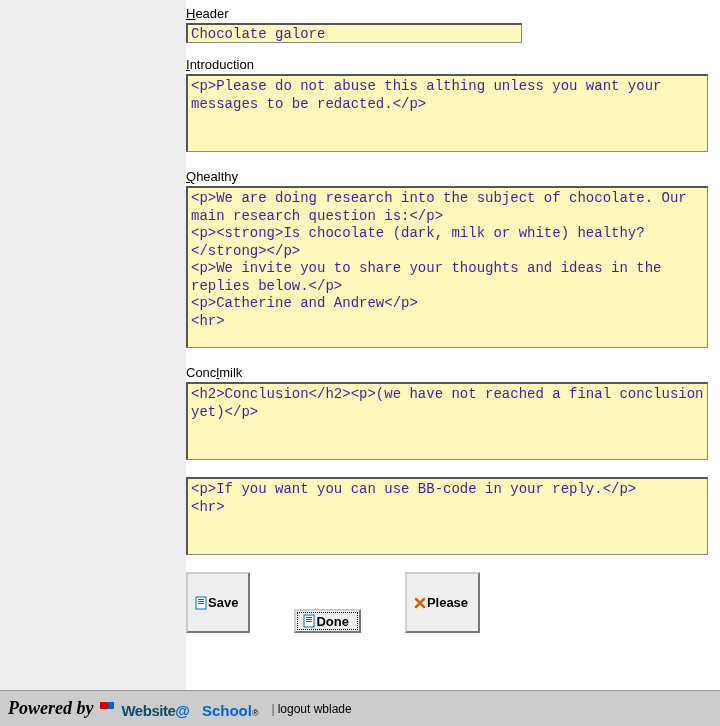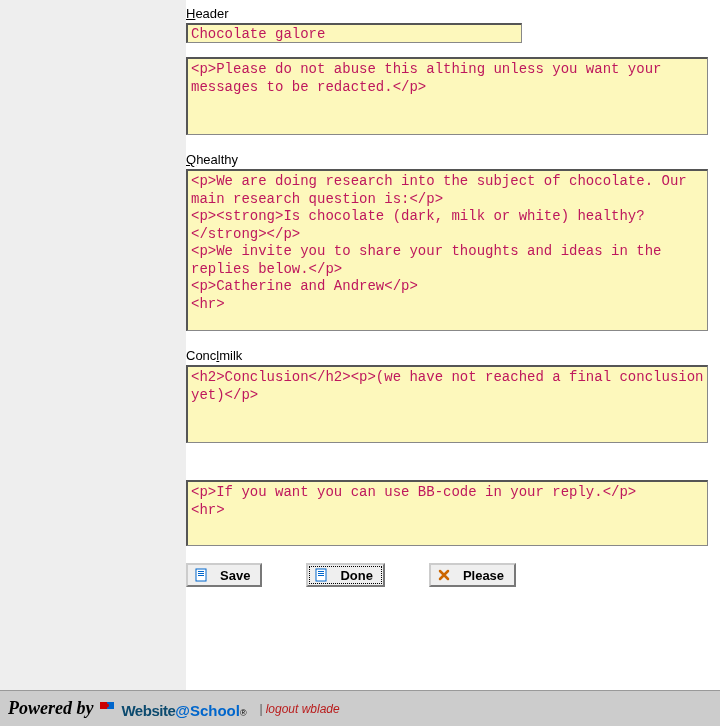--- a/index.html
+++ b/index.html
@@ -24,42 +24,42 @@
     background: #fdf8bc;
     border: 1px solid #888;
     border-top: 2px solid #555;
     border-left: 2px solid #555;
     font-family: "Courier New", monospace;
     font-size: 14px;
     padding: 2px 3px;
     width: 100%;
     resize: none;
     line-height: 1.25;
-    color: #be185d;
+    color: #4c1d95;
   }
   .text-input { width: 336px; height: 20px; }
   .ta-intro { height: 78px; }
   .ta-question { height: 162px; }
   .ta-conclusion { height: 78px; }
-  .ta-footer { height: 66px; margin-top: 20px; }
+  .ta-footer { height: 78px; }
 
   .button-row { margin-top: 8px; display: flex; gap: 44px; }
   .btn {
     display: inline-flex;
     align-items: center;
-    gap: 12px;
+    gap: 0;
     background: #efefef;
     border: 2px outset #ccc;
     padding: 3px 10px 3px 6px;
     font-size: 13px;
     font-weight: bold;
     cursor: pointer;
     line-height: 1;
   }
-  .btn.focused { outline: 1px dotted #000; outline-offset: -4px; }
+  .btn.focused { outline: 1px dotted #000; outline-offset: -4px; margin-top: 37px; }
   .btn .ico { width: 14px; height: 14px; display: inline-flex; align-items: center; justify-content: center; }
 
   .footerbar {
     background: #cccccc;
     border-top: 1px solid #999;
     display: flex;
     align-items: center;
     height: 36px;
     padding: 4px 8px;
     font-size: 12px;
@@ -76,39 +76,40 @@
   .logo {
     display: inline-flex;
     align-items: baseline;
     font-family: "Comic Sans MS", cursive, sans-serif;
     font-size: 15px;
     margin-right: 10px;
   }
   .logo .puzzle { margin-right: 2px; }
   .logo .website { color: #0c4a6e; font-weight: bold; letter-spacing: -0.5px; }
   .logo .at { color: #06c; font-weight: bold; }
-  .logo .school { color: #06c; font-weight: bold; }
+  .logo .school { color: #06c; font-weight: bold; margin-left: 12px; }
   .logo .reg { font-size: 9px; vertical-align: super; color: #000; }
-  .logout-link { color: #b91c1c; text-decoration: none; font-style: italic; }
+  .logout-link { color: #000000; text-decoration: none; }
   .sep { color: #555; margin: 0 3px; }
 </style>
 </head>
 <body>
 
 <div class="layout">
   <div class="sidebar"></div>
 
   <div class="main">
 
     <div class="field-group">
       <div class="field-label"><span></span><span class="hot">H</span><span>eader</span></div>
       <input type="text" class="text-input" value="Chocolate galore" style="">
     </div>
 
     <div class="field-group">
+      <div class="field-label"><span></span><span class="hot">I</span><span>ntroduction</span></div>
       <textarea class="text-area ta-intro" style="">&lt;p&gt;Please do not abuse this althing unless you want your messages to be redacted.&lt;/p&gt;</textarea>
     </div>
 
     <div class="field-group">
       <div class="field-label"><span></span><span class="hot">Q</span><span>healthy</span></div>
       <textarea class="text-area ta-question" style="">&lt;p&gt;We are doing research into the subject of chocolate. Our main research question is:&lt;/p&gt;
 &lt;p&gt;&lt;strong&gt;Is chocolate (dark, milk or white) healthy?&lt;/strong&gt;&lt;/p&gt;
 &lt;p&gt;We invite you to share your thoughts and ideas in the replies below.&lt;/p&gt;
 &lt;p&gt;Catherine and Andrew&lt;/p&gt;
 &lt;hr&gt;</textarea>

